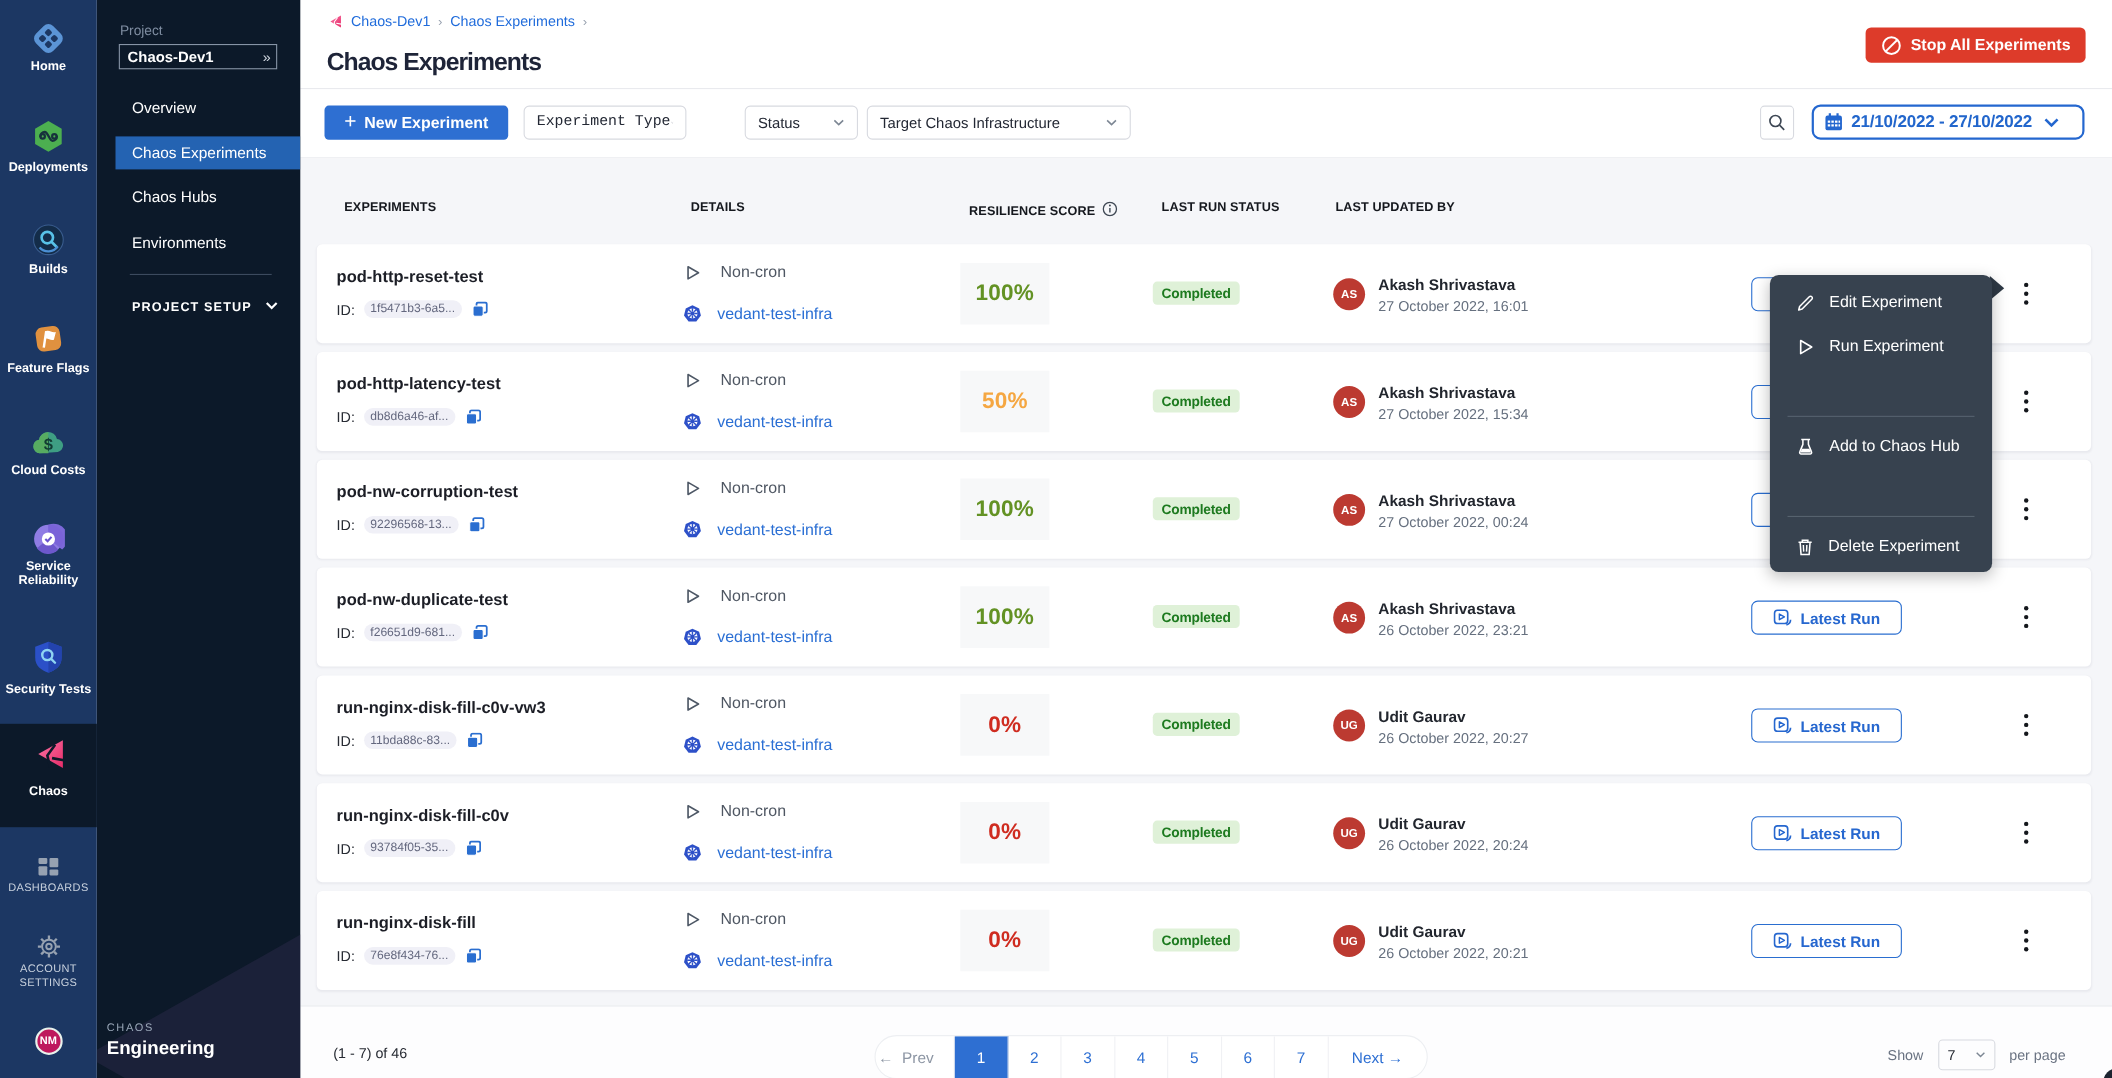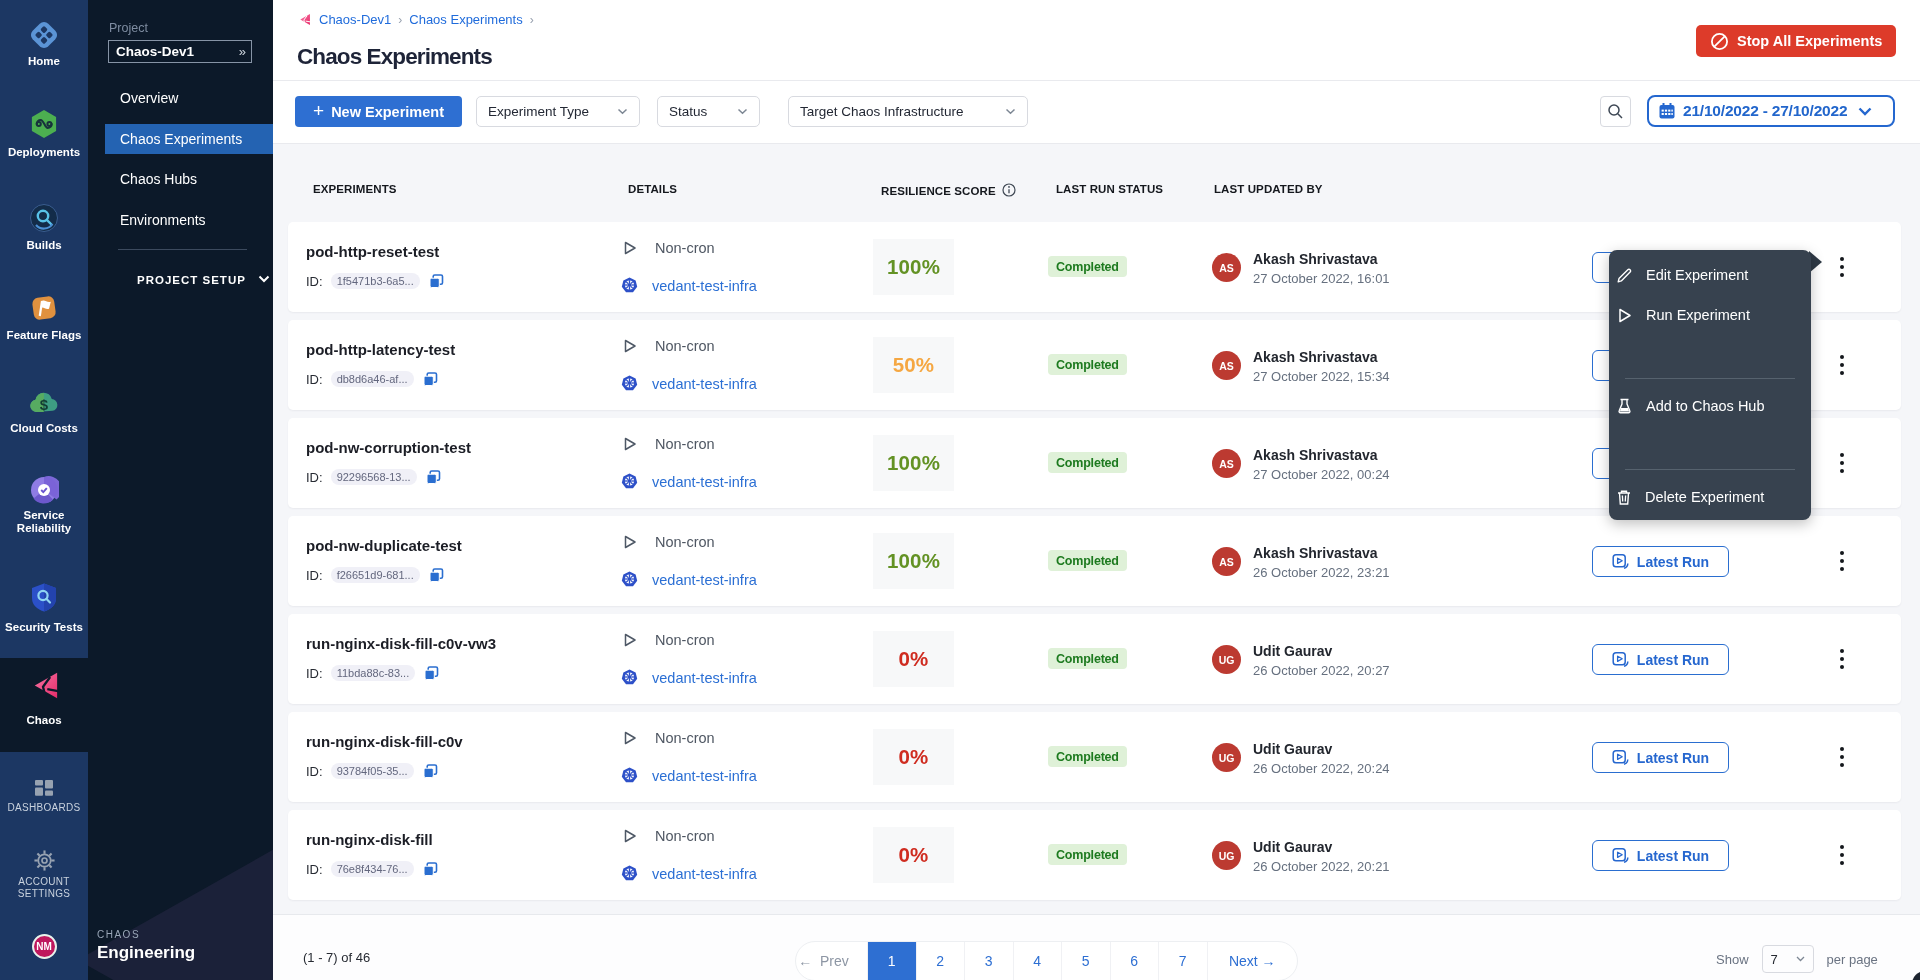--- a/index.html
+++ b/index.html
@@ -16,36 +16,36 @@
 
 
 #side2 { position:absolute; left:88px; top:0; width:185px; height:980px; background:#0c1929; overflow:hidden; z-index:4; }
 #side2 .proj-label { position:absolute; left:21px; top:21px; font-size:12.5px; color:#7e8ca0; }
 #side2 .proj-box { position:absolute; left:20px; top:40px; width:144px; height:23px; border:1px solid #8794a6; display:flex; align-items:center; }
 #side2 .proj-box .nm { flex:1; padding-left:7px; color:#fff; font-size:13.5px; font-weight:bold; }
 #side2 .proj-box .chev { color:#cfd6df; font-size:13px; padding-right:7px; letter-spacing:-2px; }
 .nav-item { position:absolute; left:0; width:185px; height:30px; line-height:30px; padding-left:32px; color:#fff; font-size:14px; }
 .nav-sel { background:#2463b2; left:17px !important; width:168px; padding-left:15px; }
 #side2 .divider { position:absolute; left:30px; width:129px; border-top:1px solid #3c4a5e; }
-#side2 .psetup { position:absolute; left:49px; top:274px; font-size:11.5px; font-weight:bold; letter-spacing:1px; color:#fff; }
+#side2 .psetup { position:absolute; left:32px; top:274px; font-size:11.5px; font-weight:bold; letter-spacing:1px; color:#fff; }
 #side2 .bottom-module { position:absolute; left:9px; bottom:17px; }
 #side2 .bm1 { font-size:10px; letter-spacing:1.5px; color:#9aa7b8; }
 #side2 .bm2 { font-size:17px; font-weight:bold; color:#fff; margin-top:3px; }
 
 
 #main { position:absolute; left:273px; top:0; width:1647px; height:980px; background:#fff; }
 #crumbs { position:absolute; left:24px; top:12px; font-size:13px; color:#1f6bdb; display:flex; align-items:center; gap:7px; }
 #crumbs .sep { color:#98a1af; font-size:12px; }
 #title { position:absolute; left:24px; top:44px; font-size:22.5px; font-weight:bold; color:#1e2438; letter-spacing:-.9px; }
 .hdiv { position:absolute; left:0; width:1647px; border-top:1px solid #e9eaee; }
 #btn-stop { position:absolute; left:1423px; top:25px; height:32px; background:#dd3b2a; border-radius:5px; color:#fff; font-weight:bold; font-size:14.5px; display:flex; align-items:center; gap:8px; padding:0 14px; }
 #btn-new { position:absolute; left:22px; top:96px; width:167px; height:31px; background:#2e6fd2; border-radius:4px; color:#fff; font-weight:bold; font-size:14.5px; display:flex; align-items:center; justify-content:center; gap:7px; }
 .drop { position:absolute; top:96px; height:31px; background:#fff; border:1px solid #d8dae0; border-radius:5px; font-size:13.5px; display:flex; align-items:center; justify-content:space-between; padding:0 11px; color:#232834; white-space:nowrap; }
-#d1 { left:203px; width:164px; }
-#d2 { left:384px; width:103px; }
+#d1 { left:203px; width:148px;font-family:Liberation Mono, monospace; }
+#d2 { left:404px; width:103px; }
 #d3 { left:515px; width:240px; }
 #btn-search { position:absolute; left:1327px; top:96px; width:31px; height:31px; border:1px solid #d8dae0; border-radius:4px; background:#fff; display:flex; align-items:center; justify-content:center; }
 #btn-date { position:absolute; left:1374px; top:95px; width:248px; height:32px; border:2px solid #2467cf; border-radius:8px; background:#fff; color:#2266cc; font-weight:bold; font-size:15.5px; display:flex; align-items:center; gap:7px; padding:0 9px; letter-spacing:-.2px; }
 
 #tablebg { position:absolute; left:0; top:144px; width:1647px; height:770px; background:#f5f6f9; }
 .th { position:absolute; top:183px; font-size:11.5px; font-weight:bold; color:#15181e; letter-spacing:.1px; z-index:1; }
 #tfoot { position:absolute; left:0; top:914px; width:1647px; height:66px; background:#fdfdfe; border-top:1px solid #e7e9ed; }
 #count { position:absolute; left:30px; top:950px; font-size:13px; color:#272b33; }
 
 
@@ -71,21 +71,21 @@
 #pager .pcell { height:100%; display:flex; align-items:center; justify-content:center; font-size:14px; color:#2d6fd3; border-right:1px solid #f0f1f4; }
 #pager .prev { width:72px; color:#8d96a4; padding-right:16px; }
 #pager .num { width:48.5px; }
 #pager .sel { background:#2e6fd2; color:#fff; }
 #pager .next { flex:1; color:#2d6fd3; border-right:none; }
 #showctl { position:absolute; left:1443px; top:945px; display:flex; align-items:center; font-size:13px; color:#6a7382; }
 #showsel { border:1px solid #d8dae0; border-radius:4px; width:52px; height:28px; display:flex; align-items:center; justify-content:space-between; padding:0 8px; margin:0 13px; color:#272b33; }
 
 
 #menu { position:absolute; left:1609px; top:250px; width:202px; height:270px; background:#37424f; border-radius:8px; z-index:10; box-shadow:0 4px 14px rgba(0,0,0,.25); }
-#menu .mi { position:absolute; left:0; width:202px; height:40px; display:flex; align-items:center; gap:13px; padding-left:7px; color:#fff; font-size:14.5px; }
+#menu .mi { position:absolute; left:0; width:202px; height:40px; display:flex; align-items:center; gap:13px; padding-left:24px; color:#fff; font-size:14.5px; }
 #menu .dis { color:#8d98a5; }
 #menu .mdiv { position:absolute; left:16px; width:170px; border-top:1px solid #56626e; }
 #menu-arrow { position:absolute; left:1809px; top:251px; width:0; height:0; border-top:11px solid transparent; border-bottom:11px solid transparent; border-left:13px solid #2e3945; z-index:10; }
 #corner { position:absolute; left:1912px; top:971px; width:26px; height:26px; border-radius:50%; background:#1d2430; z-index:20; }
 
 </style>
 </head>
 <body>
 <div id="app">
   <div id="rail">

